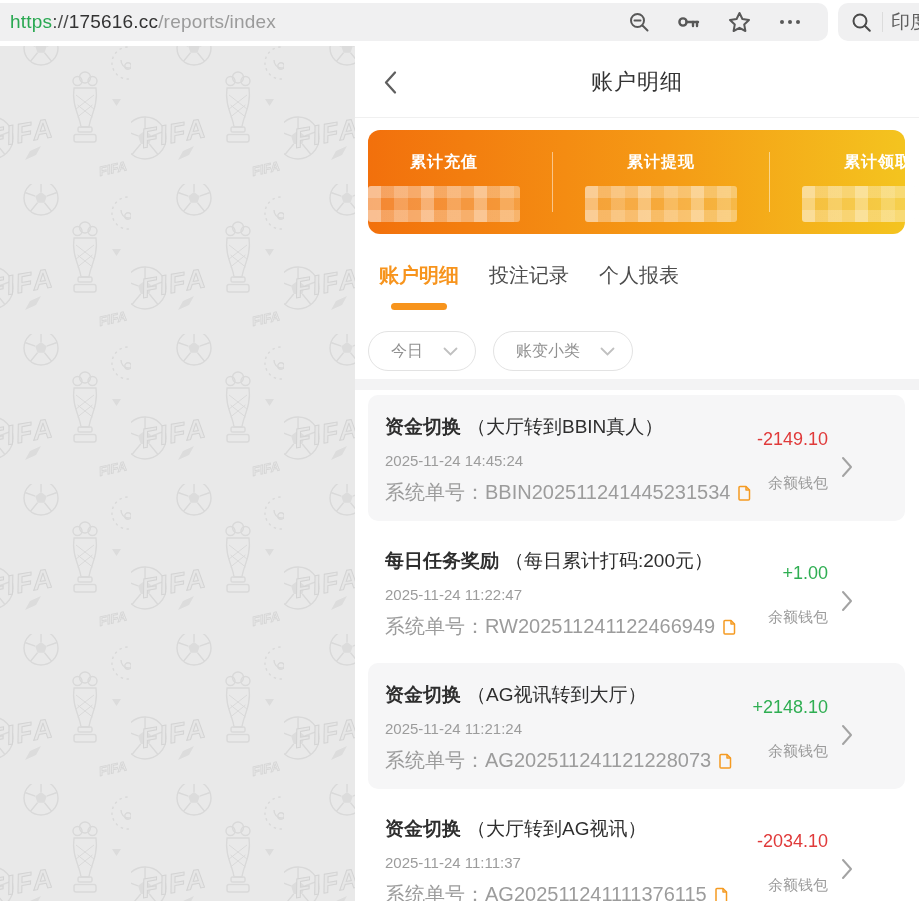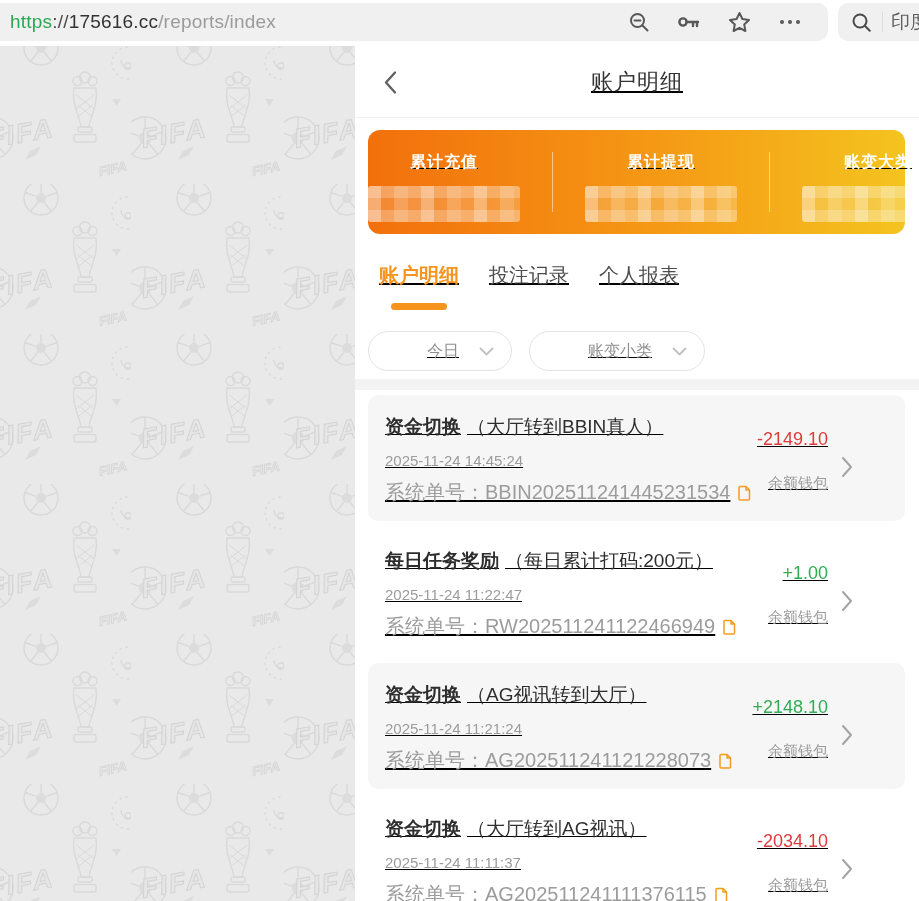--- a/index.html
+++ b/index.html
@@ -1,18 +1,18 @@
 <!DOCTYPE html>
 <html><head>
 <meta charset="utf-8">
 <style>
   * { margin:0; padding:0; box-sizing:border-box; }
   html,body { background:#fff; }
   body { font-family:"Liberation Sans","DejaVu Sans",sans-serif; }
-  .screen { position:relative; width:919px; height:901px; overflow:hidden; background:#7f1d1d;text-decoration:underline; }
+  .screen { position:relative; width:919px; height:901px; overflow:hidden; background:#7f1d1d; }
 
   
   .browser-bar { position:relative; height:46px; background:#fff; }
   .address-field { position:absolute; left:-12px; top:3px; width:840px; height:38px;
     background:#f0f0f1; border-radius:10px; display:flex; align-items:center; }
   .url { padding-left:22px; font-size:19px; letter-spacing:.2px; white-space:nowrap; }
   .url .scheme { color:#2aa852; }
   .url .sep { color:#4a4a4a; }
   .url .domain { color:#333; }
   .url .path { color:#9b9b9b; }
@@ -53,21 +53,21 @@
   .tab-label { font-size:20px; color:#4c4c4c; line-height:30px; }
   .tab.active .tab-label { color:#f7941d; font-weight:bold; }
   .tab-underline { width:56px; height:7px; border-radius:4px; background:#f7941d;
     margin:13px auto 0; visibility:hidden; }
   .tab.active .tab-underline { visibility:visible; }
 
   
   .filters { display:flex; gap:17px; padding-left:13px; margin-top:21px; }
   .filter-pill { height:40px; border:1px solid #e3e3e3; border-radius:20px; background:#fff;
     display:flex; align-items:center; padding:0 17px 0 22px; cursor:pointer; }
-  .filter-label { font-size:16px; color:#909090;margin-left:36px; }
+  .filter-label { font-size:16px; color:#909090; }
   .filter-pill svg { margin-left:20px; display:block; }
 
   
   .band { margin-top:8px; height:11px; background:#f3f3f4; }
 
   
   .list { margin:0 14px 0 13px; }
   .row { position:relative; height:134px; display:flex; justify-content:space-between;
     padding:24px 0 0 17px; cursor:pointer; }
   .row.shade::before { content:''; position:absolute; inset:5px 0 3px 0; background:#f6f6f7;
@@ -182,21 +182,21 @@
           <div class="sum-label">累计充值</div>
           <div class="sum-mask"></div>
         </div>
         <div class="sum-sep"></div>
         <div class="sum-col">
           <div class="sum-label">累计提现</div>
           <div class="sum-mask"></div>
         </div>
         <div class="sum-sep"></div>
         <div class="sum-col">
-          <div class="sum-label">账变大类</div>
+          <div class="sum-label">累计领取</div>
           <div class="sum-mask"></div>
         </div>
       </div>
 
       <div class="tabs">
         <div class="tab active">
           <div class="tab-label">账户明细</div>
           <div class="tab-underline"></div>
         </div>
         <div class="tab">

